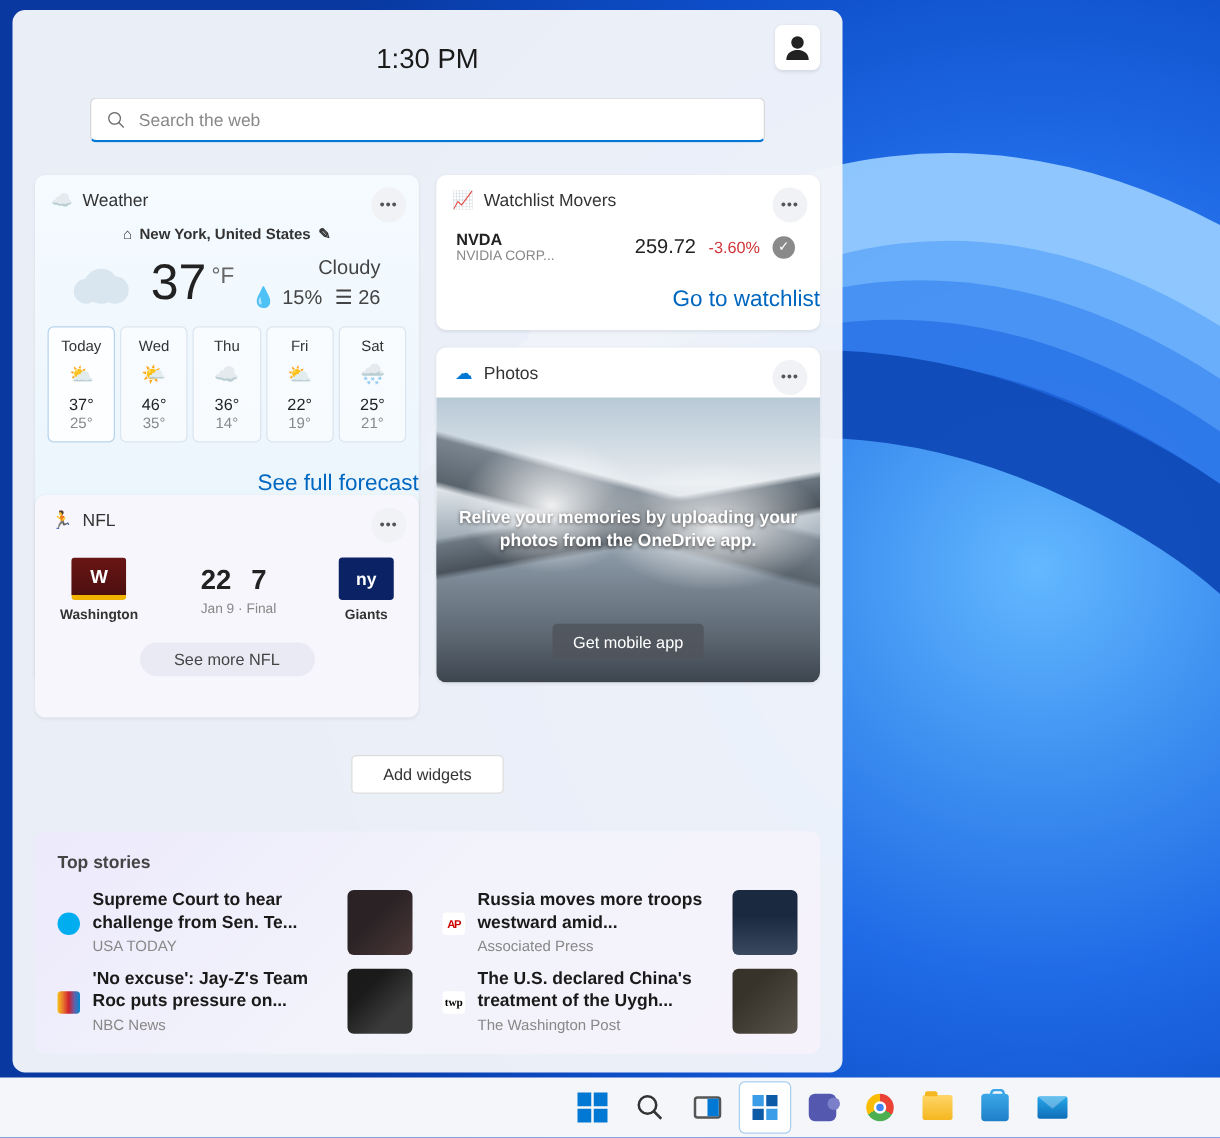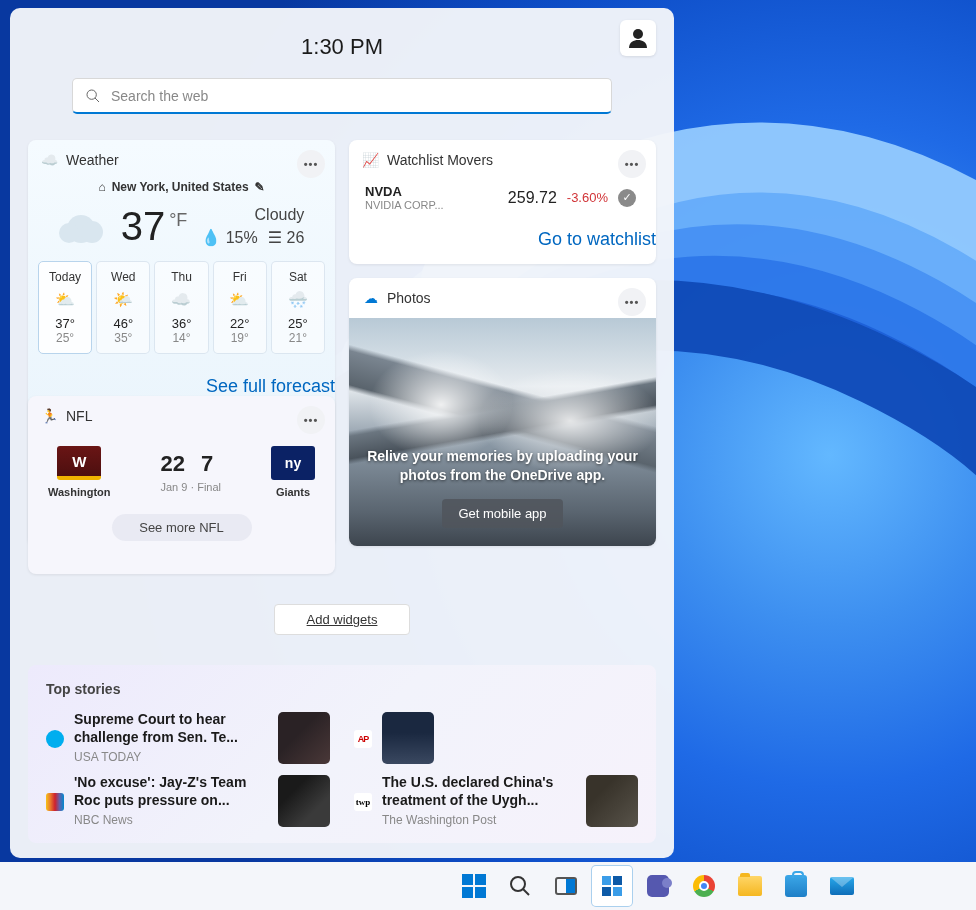--- a/index.html
+++ b/index.html
@@ -66,30 +66,30 @@
 .logo.nyg{background:#0b2265;font-size:14px;}
 .team .name{font-size:11px;font-weight:600;color:#333;}
 .score{text-align:center;}
 .score .pts{font-size:22px;font-weight:600;color:#222;display:flex;gap:16px;}
 .score .sub{font-size:11px;color:#888;margin-top:4px;}
 .pill{display:block;width:140px;margin:6px auto 14px;text-align:center;background:#e9eaf3;border-radius:15px;padding:6px 0;font-size:13px;color:#444;}
 
 
 .photos{padding:0;overflow:hidden;}
 .photos .w-head{padding:12px 14px;}
-.photo-img{height:228px;background:linear-gradient(180deg,#b8c9d6 0%,#e6ebef 30%,#8a98a5 55%,#5a6570 85%,#3d454e 100%);position:relative;display:flex;flex-direction:column;justify-content:flex-end;align-items:center;padding:18px;color:#fff;text-align:center;}
+.photo-img{height:228px;background:linear-gradient(180deg,#b8c9d6 0%,#e6ebef 30%,#8a98a5 55%,#5a6570 85%,#3d454e 100%);position:relative;display:flex;flex-direction:column;justify-content:flex-end;align-items:center;padding:18px;color:#fff;text-align:center;gap:43px;}
 .photo-img::before{content:"";position:absolute;inset:0;background:
   radial-gradient(ellipse 120px 90px at 30% 38%,rgba(255,255,255,.9) 0%,rgba(255,255,255,0) 60%),
   radial-gradient(ellipse 140px 80px at 72% 45%,rgba(255,255,255,.85) 0%,rgba(255,255,255,0) 65%),
   linear-gradient(170deg,transparent 40%,#6b7680 42%,#4a535c 50%,transparent 52%),
   linear-gradient(195deg,transparent 35%,#7a8590 37%,#5a646d 48%,transparent 50%);}
 .photo-img .msg{position:relative;font-size:14px;font-weight:600;line-height:1.35;margin-bottom:14px;text-shadow:0 1px 3px rgba(0,0,0,.6);}
 .photo-img .btn{position:relative;background:rgba(80,85,92,.85);padding:7px 16px;border-radius:4px;font-size:13px;}
 
-.addw{display:block;width:136px;margin:16px auto;padding:7px 0;text-align:center;background:#fff;border:1px solid #ddd;border-radius:4px;font-size:13px;color:#333;text-decoration:underline;}
+.addw{display:block;width:122px;margin:16px auto;padding:7px 0;text-align:center;background:#fff;border:1px solid #ddd;border-radius:4px;font-size:13px;color:#333;}
 
 
 .news{grid-column:1/-1;background:linear-gradient(135deg,#edeafc 0%,#f2f3fb 50%,#f6f2fb 100%);border-radius:8px;padding:16px 18px;}
 .news h3{font-size:14px;font-weight:700;color:#444;margin-bottom:14px;}
 .stories{display:grid;grid-template-columns:1fr 1fr;gap:10px 24px;}
 .story{display:flex;gap:10px;align-items:center;}
 .pubico{width:18px;height:18px;border-radius:3px;flex-shrink:0;display:flex;align-items:center;justify-content:center;font-size:9px;font-weight:bold;color:#fff;margin-top:2px;}
 .pubico.usa{background:#00aeef;border-radius:9px;}
 .pubico.ap{background:#fff;color:#c00;letter-spacing:-1px;}
 .pubico.nbc{background:linear-gradient(90deg,#f6c218 0%,#e8772e 25%,#cf202e 50%,#6460aa 75%,#0089cf 100%);}
@@ -291,20 +291,24 @@
         <div class="story">
           <div class="pubico usa"></div>
           <div class="txt">
               <div class="title">Supreme Court to hear challenge from Sen. Te...</div>
               <div class="pub">USA TODAY</div>
             </div>
           <div class="thumb t1"></div>
         </div>
         <div class="story">
           <div class="pubico ap">AP</div>
+          <div class="txt">
+              <div class="title">Russia moves more troops westward amid...</div>
+              <div class="pub">Associated Press</div>
+            </div>
           <div class="thumb t2"></div>
         </div>
         <div class="story">
           <div class="pubico nbc"></div>
           <div class="txt">
               <div class="title">'No excuse': Jay-Z's Team Roc puts pressure on...</div>
               <div class="pub">NBC News</div>
             </div>
           <div class="thumb t3"></div>
         </div>

